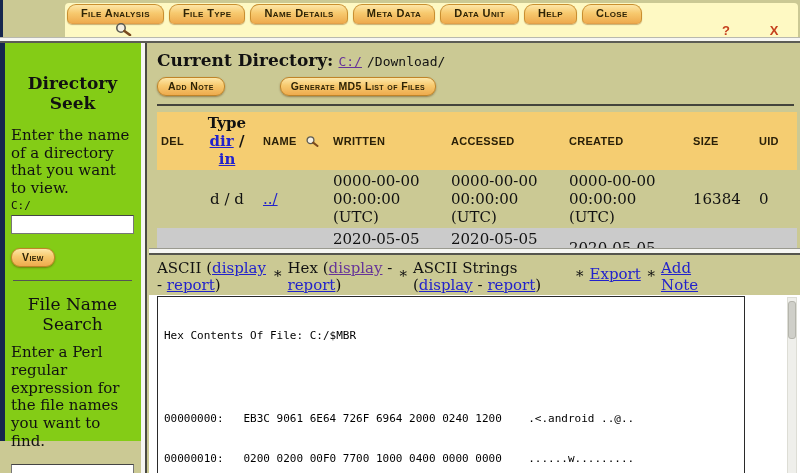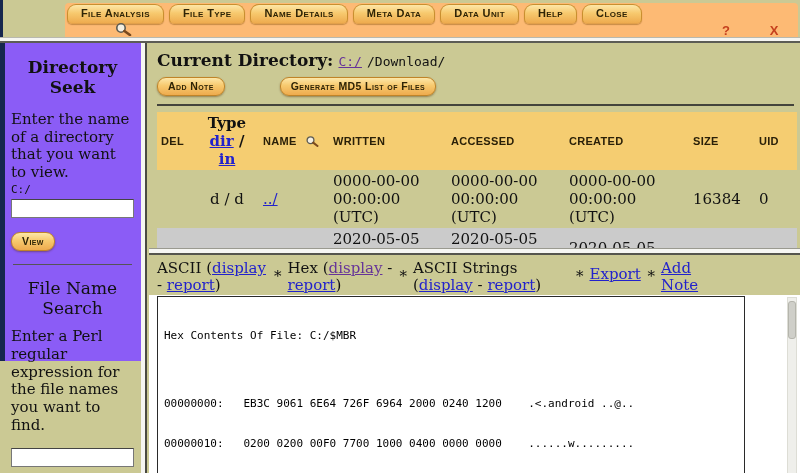--- a/index.html
+++ b/index.html
@@ -10,21 +10,21 @@
     position:relative;
     color:#111;
   }
   
   #toolbar {
     position:absolute; top:0; left:0; width:800px; height:37px;
     background:#cbc994; border-left:3px solid #16274e;
   }
   #tabstrip {
     position:absolute; left:62px; top:3px; right:2px; bottom:0;
-    background:#fdba74; border-radius:4px 4px 0 0;
+    background:#fef9c3; border-radius:4px 4px 0 0;
   }
   #tabrow { display:flex; gap:5px; padding:1px 2px 0 2px; height:21px; }
   .tab {
     flex:0 0 auto;
     background:linear-gradient(#fde7a8, #f7c96e 45%, #eeab4e);
     border:1px solid #c98f2f; border-bottom-color:#e2a04a;
     border-radius:9px 9px 5px 5px;
     font-family:"Liberation Sans", sans-serif;
     font-variant:small-caps; font-weight:bold; font-size:11px;
     color:#2f2406; letter-spacing:.4px;
@@ -38,23 +38,23 @@
     font-family:"Liberation Sans", sans-serif; font-weight:bold;
     color:#c5401e; font-size:13px; line-height:12px; width:48px; text-align:center;
   }
   
   #top-divider {
     position:absolute; top:37px; left:0; width:800px; height:6px;
     background:#f6f6f2; border-top:1px solid #b9b9ae; border-bottom:2px solid #5c5c55;
   }
   
   #sidebar {
-    position:absolute; top:43px; left:0; width:141px; height:318px;
-    background:#8b5cf6; border-left:5px solid #16274e;
-    padding:8px 7px 0 6px; font-size:15px; line-height:1.18;
+    position:absolute; top:43px; left:0; width:141px; height:398px;
+    background:#84cc16; border-left:5px solid #16274e;
+    padding:24px 7px 0 6px; font-size:15px; line-height:1.18;
   }
   .side-heading { font-size:17px; font-weight:bold; text-align:center; margin:6px 0 14px; }
   .side-heading2 { font-size:17px; font-weight:normal; text-align:center; margin:10px 0 10px; }
   .side-para { margin-bottom:2px; }
   .mono-small { font-family:"DejaVu Sans Mono", monospace; font-size:11px; }
   .side-input {
     width:100%; height:19px; border:1px solid #777; border-top-color:#444;
     background:#fff; margin:2px 0 14px; font-size:12px; padding:0 3px;
   }
   .gold-btn {
@@ -117,21 +117,21 @@
   #filetype-line { padding:1px 0 0 10px; font-size:15px; height:17px; overflow:hidden; }
   #hex-area { flex:1; background:#fff; position:relative; padding:1px 0 0 8px; }
   #hex-box {
     width:588px; height:100%; border:1px solid #2a2a2a; background:#fff;
     padding:5px 6px; overflow:hidden;
   }
   #hex-pre {
     font-family:"DejaVu Sans Mono", monospace; font-size:11px; line-height:13.5px;
     white-space:pre; color:#000;
   }
-  #hex-title { display:block; margin-bottom:27px; }
+  #hex-title { display:block; margin-bottom:42px; }
   .hex-line { display:block; }
   
   #scrollbar {
     position:absolute; top:2px; right:3px; width:10px; bottom:0;
     background:#efefeb; border:1px solid #ddddd5;
   }
   #scroll-thumb {
     position:absolute; top:3px; left:0; width:8px; height:38px;
     background:#cfcfc9; border:1px solid #b5b5ad; border-radius:3px;
   }

